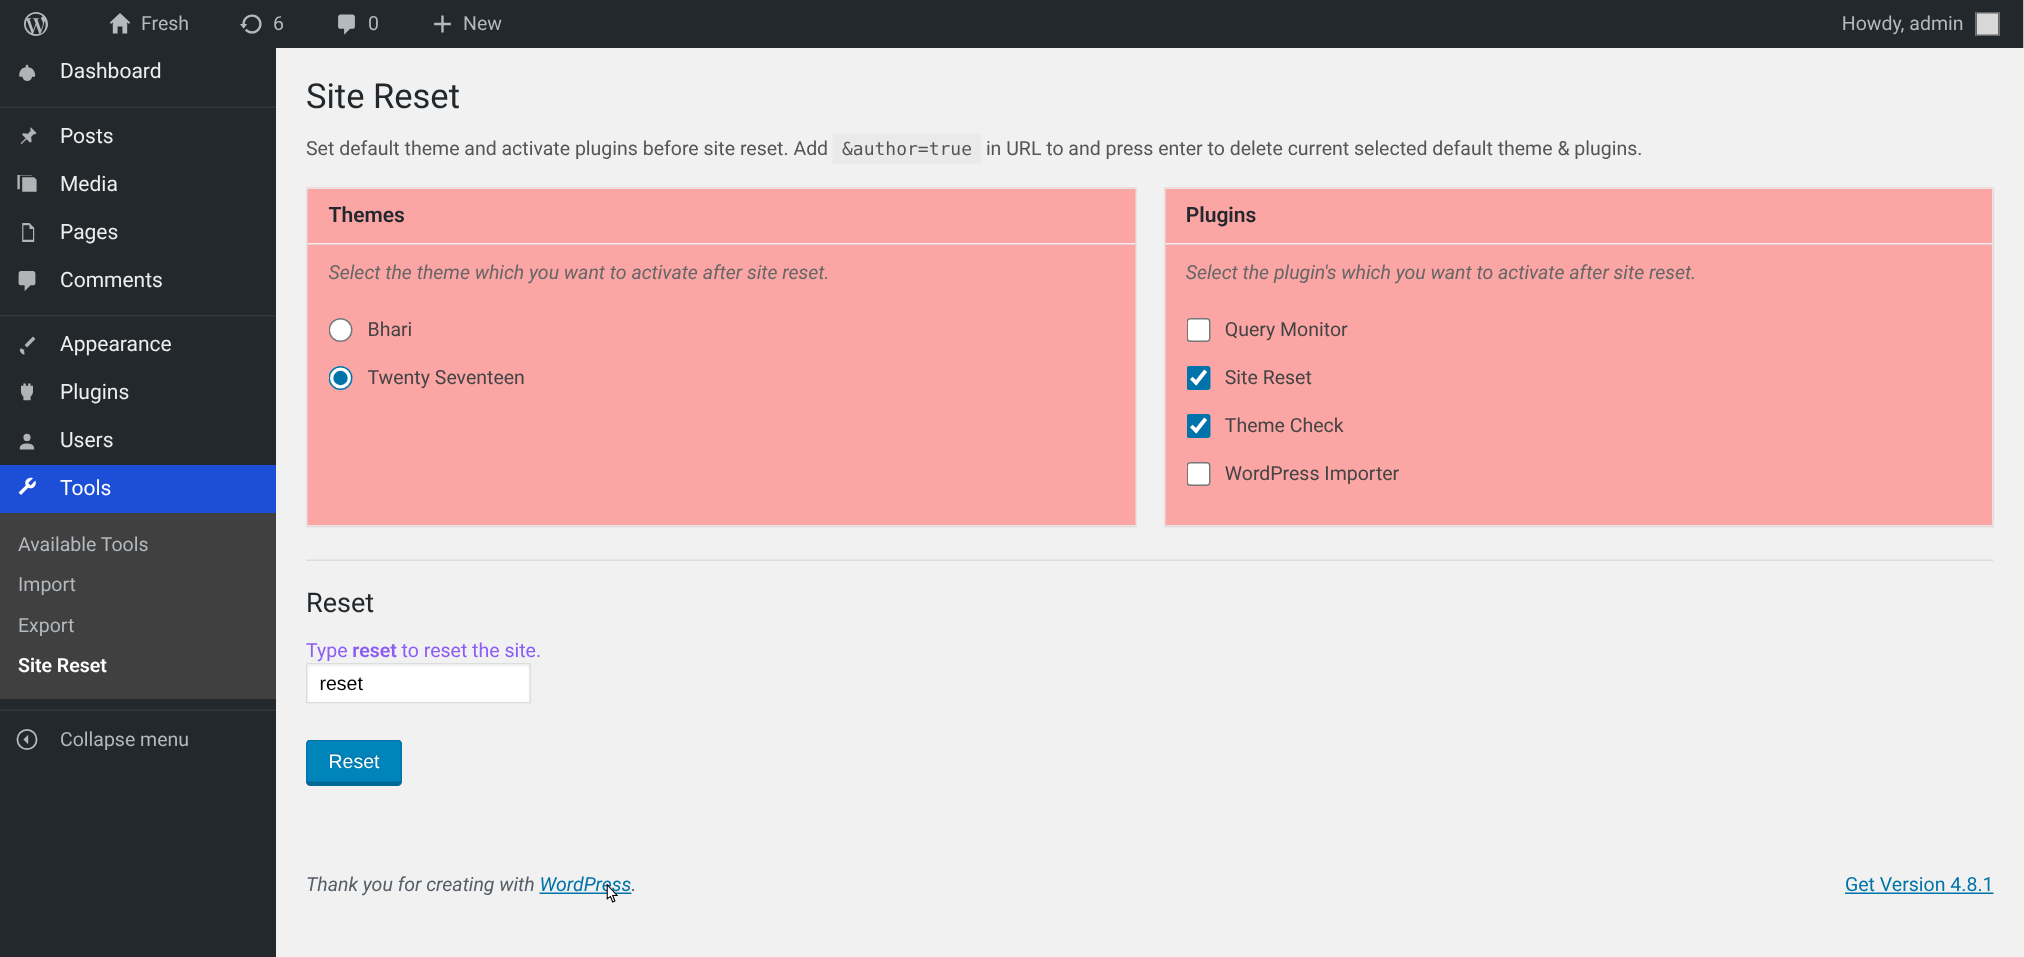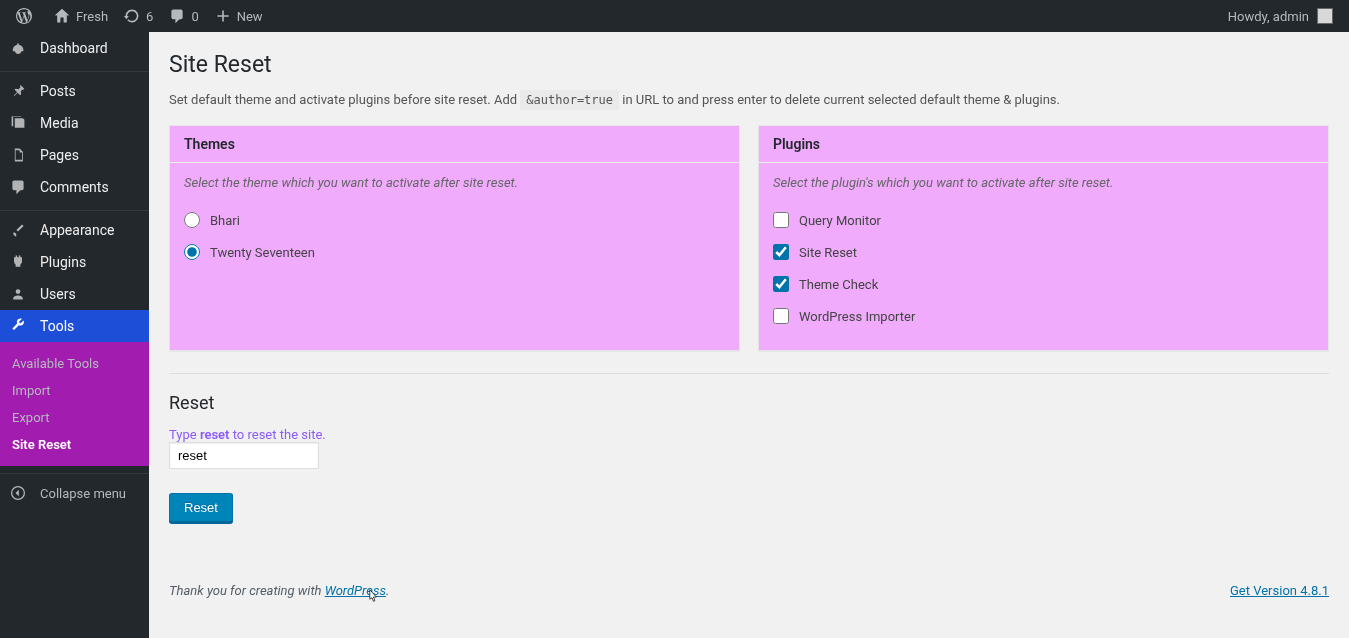--- a/index.html
+++ b/index.html
@@ -1,47 +1,47 @@
 <!DOCTYPE html>
 <html><head>
 <meta charset="utf-8">
 <style>
 * { margin: 0; padding: 0; box-sizing: border-box; }
 body { font-family: -apple-system, BlinkMacSystemFont, "Segoe UI", Roboto, sans-serif; font-size: 13px; background: #f1f1f1; }
 
 
 .adminbar { height: 32px; background: #23282d; color: #eee; display: flex; align-items: center; justify-content: space-between; padding: 0 8px; font-size: 13px; }
-.adminbar-left, .adminbar-right { display: flex; align-items: center; gap: 0; }
+.adminbar-left, .adminbar-right { display: flex; align-items: center; gap: 18px; }
 .adminbar-item { display: flex; align-items: center; padding: 0 8px; height: 32px; cursor: pointer; color: #b4b9be; }
 .adminbar-item .icon { margin-right: 6px; display: inline-flex; }
 .adminbar-right .avatar { width: 16px; height: 16px; background: #d8d8d8; margin-left: 8px; border: 1px solid #666; }
 
 
 .wrap { display: flex; height: calc(100vh - 32px); }
-.sidebar { width: 149px; background: #23282d; color: #eee; font-size: 14px; overflow-y: auto; flex-shrink: 0; }
+.sidebar { width: 184px; background: #23282d; color: #eee; font-size: 14px; overflow-y: auto; flex-shrink: 0; }
 .menu-item { display: flex; align-items: center; padding: 8px 10px; cursor: pointer; color: #eee; }
 .menu-item .micon { width: 20px; margin-right: 10px; display: inline-flex; opacity: 0.7; }
 .menu-item.current { background: #1d4ed8; color: #fff; position: relative; }
 .menu-item.current::after { content: ''; position: absolute; right: -8px; top: 50%; margin-top: -8px; border: 8px solid transparent; border-right-color: #f1f1f1; }
 .menu-item.current .micon { opacity: 1; }
-.submenu { background: #a21caf; padding: 8px 0; }
+.submenu { background: #404040; padding: 8px 0; }
 .submenu-item { padding: 6px 12px; color: #b4b9be; cursor: pointer; font-size: 13px; }
 .submenu-item.current { color: #fff; font-weight: 600; }
 .menu-sep { height: 5px; border-bottom: 1px solid #32373c; margin: 3px 0; }
 .collapse { display: flex; align-items: center; padding: 8px 10px; cursor: pointer; color: #b4b9be; font-size: 13px; }
 .collapse .micon { width: 20px; margin-right: 10px; display: inline-flex; }
 
 
 .content { flex: 1; padding: 10px 20px 40px; overflow: auto; position: relative; }
 .page-title { font-size: 23px; font-weight: 400; color: #23282d; padding: 9px 0 14px; }
 .helptext { color: #555; margin-bottom: 18px; }
 .helptext code { background: #eaeaea; padding: 3px 6px; font-family: Consolas, Monaco, monospace; font-size: 12px; }
 
 .boxes { display: flex; gap: 18px; margin-bottom: 22px; }
-.postbox { background: #f0abfc; border: 1px solid #e5e5e5; box-shadow: 0 1px 1px rgba(0,0,0,0.04); flex: 1; }
+.postbox { background: #fca5a5; border: 1px solid #e5e5e5; box-shadow: 0 1px 1px rgba(0,0,0,0.04); flex: 1; }
 .postbox h3 { font-size: 14px; font-weight: 600; padding: 10px 14px; border-bottom: 1px solid #eee; color: #23282d; }
 .postbox .inside { padding: 12px 14px 18px; }
 .postbox .desc { font-style: italic; color: #666; margin-bottom: 14px; font-size: 13px; }
 .opt { display: flex; align-items: center; padding: 8px 0; font-size: 13px; color: #444; }
 .opt input[type=radio], .opt input[type=checkbox] { margin-right: 10px; width: 16px; height: 16px; accent-color: #0073aa; }
 
 hr { border: 0; border-top: 1px solid #ddd; margin: 8px 0 18px; }
 .reset-title { font-size: 18px; font-weight: 400; color: #23282d; margin-bottom: 14px; }
 .reset-desc { color: #8b5cf6; margin-bottom: 0; }
 .reset-desc .kw { font-weight: 600; }

